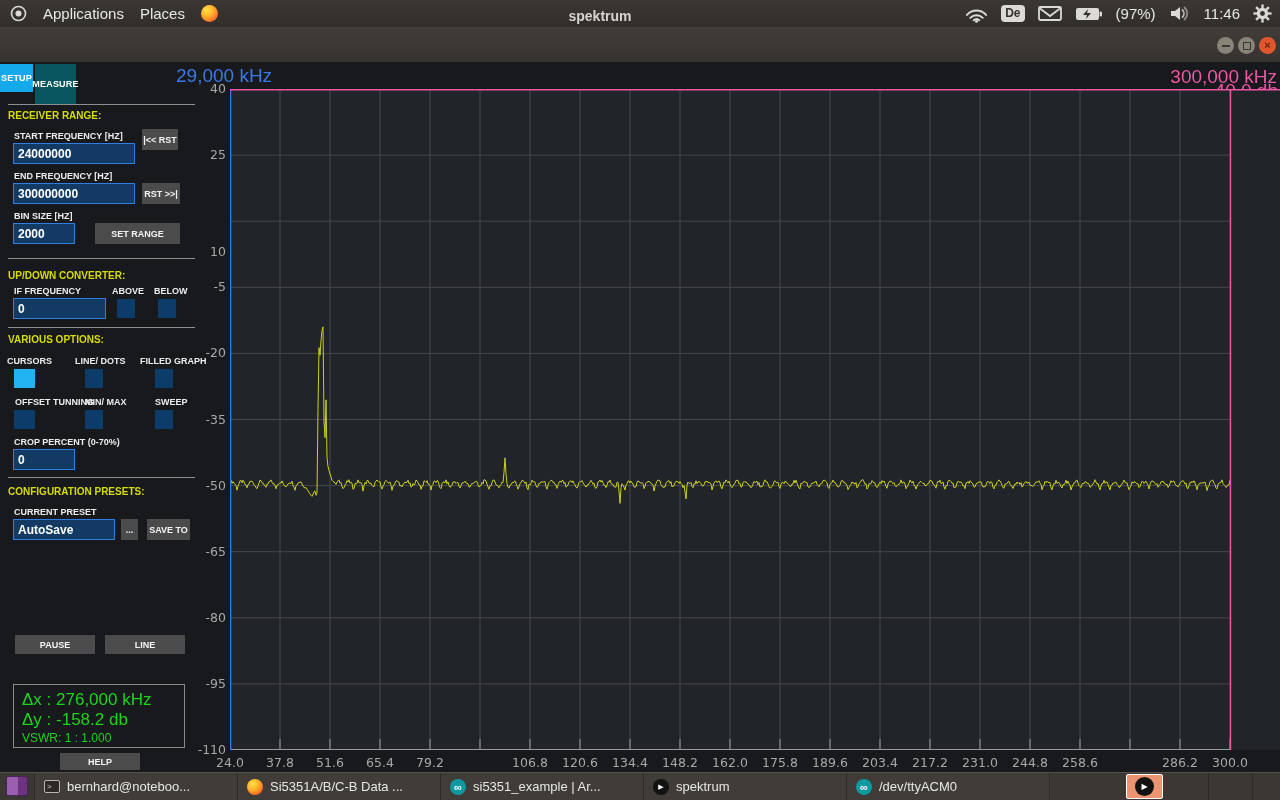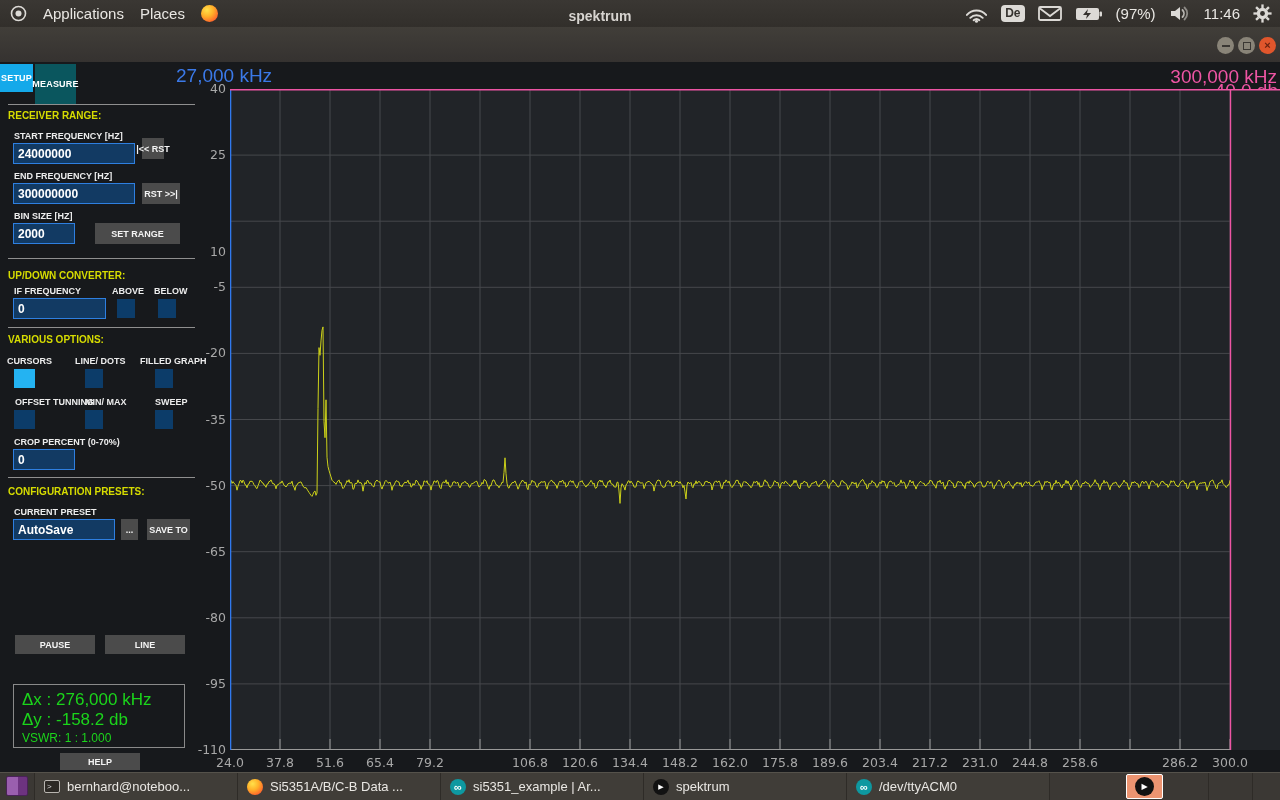--- a/index.html
+++ b/index.html
@@ -122,21 +122,21 @@
   <div class="abs" id="main"></div>
 
   <div class="abs tab" style="left:0;top:64px;width:33px;height:28px;background:#14a9ea;">SETUP</div>
   <div class="abs tab" style="left:35px;top:64px;width:41px;height:40px;background:#0a565e;">MEASURE</div>
 
   <div class="abs sep" style="left:8px;top:104px;width:187px;"></div>
 
   <div class="abs hdr" style="left:8px;top:110px;">RECEIVER RANGE:</div>
   <div class="abs lbl" style="left:14px;top:131px;">START FREQUENCY [HZ]</div>
   <div class="abs inp" style="left:13px;top:143px;width:122px;height:21px;">24000000</div>
-  <div class="abs btn" style="left:142px;top:138px;width:22px;height:21px;">|&lt;&lt; RST</div>
+  <div class="abs btn" style="left:142px;top:129px;width:36px;height:21px;">|&lt;&lt; RST</div>
   <div class="abs lbl" style="left:14px;top:171px;">END FREQUENCY [HZ]</div>
   <div class="abs inp" style="left:13px;top:183px;width:122px;height:21px;">300000000</div>
   <div class="abs btn" style="left:142px;top:183px;width:38px;height:21px;">RST &gt;&gt;|</div>
   <div class="abs lbl" style="left:14px;top:211px;">BIN SIZE [HZ]</div>
   <div class="abs inp" style="left:13px;top:223px;width:62px;height:21px;">2000</div>
   <div class="abs btn" style="left:95px;top:223px;width:85px;height:21px;">SET RANGE</div>
 
   <div class="abs sep" style="left:8px;top:258px;width:187px;"></div>
 
   <div class="abs hdr" style="left:8px;top:270px;">UP/DOWN CONVERTER:</div>
@@ -175,21 +175,21 @@
 
   <div class="abs btn" style="left:15px;top:635px;width:80px;height:19px;">PAUSE</div>
   <div class="abs btn" style="left:105px;top:635px;width:80px;height:19px;">LINE</div>
   <div class="abs" id="readout" style="left:13px;top:684px;width:172px;height:64px;padding:5px 0 0 8px;box-sizing:border-box;">
     <div class="big">Δx : 276,000 kHz</div>
     <div class="big">Δy : -158.2 db</div>
     <div class="small">VSWR: 1 : 1.000</div>
   </div>
   <div class="abs btn" style="left:60px;top:753px;width:80px;height:17px;">HELP</div>
 
-  <div class="abs cursor-label" style="left:176px;top:65px;color:#3b79e8;">27,000 kHz</div>
+  <div class="abs cursor-label" style="left:176px;top:65px;color:#3b79e8;">29,000 kHz</div>
   <div class="abs cursor-label" style="left:1160px;top:66px;width:117px;text-align:right;color:#ee55a4;">300,000 kHz</div>
   <div class="abs cursor-label" style="left:1212px;top:80px;width:66px;text-align:right;color:#ee55a4;">40.0 db</div>
 
   <svg class="abs" id="chart" style="left:230px;top:89px;" width="1050" height="661">
       <rect x="0" y="0" width="1050" height="661" fill="#212428"></rect>
       <line x1="50" y1="0" x2="50" y2="661" stroke="#46484c" stroke-width="1"></line>
       <line x1="100" y1="0" x2="100" y2="661" stroke="#46484c" stroke-width="1"></line>
       <line x1="150" y1="0" x2="150" y2="661" stroke="#46484c" stroke-width="1"></line>
       <line x1="200" y1="0" x2="200" y2="661" stroke="#46484c" stroke-width="1"></line>
       <line x1="250" y1="0" x2="250" y2="661" stroke="#46484c" stroke-width="1"></line>

